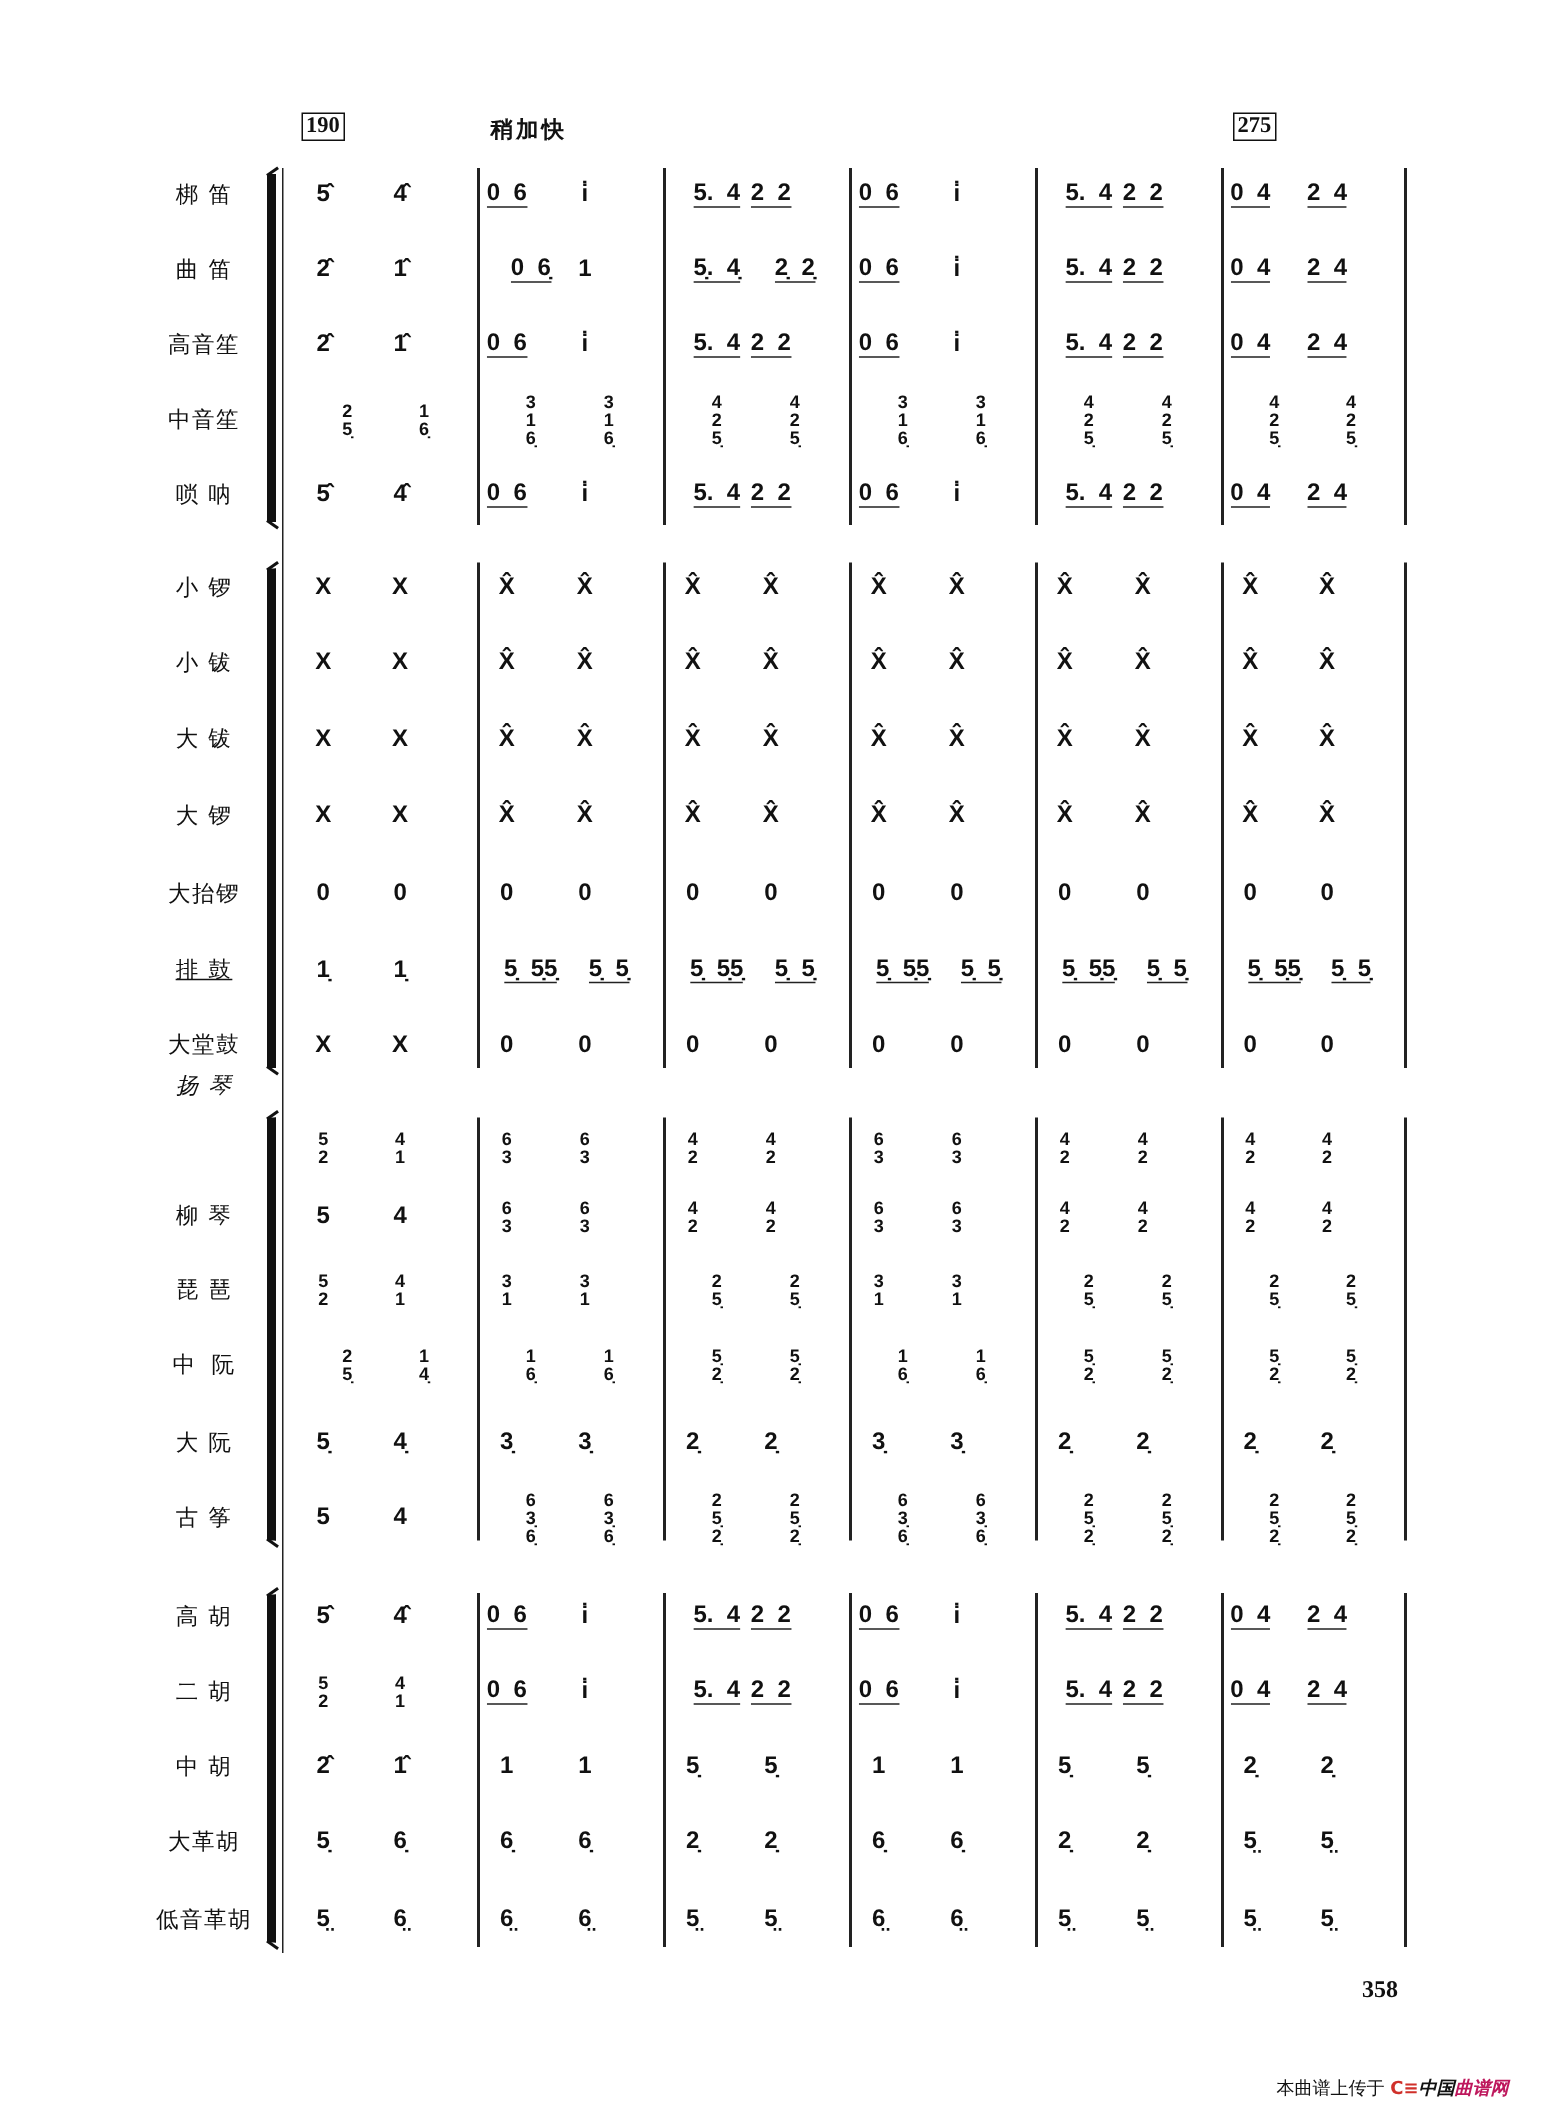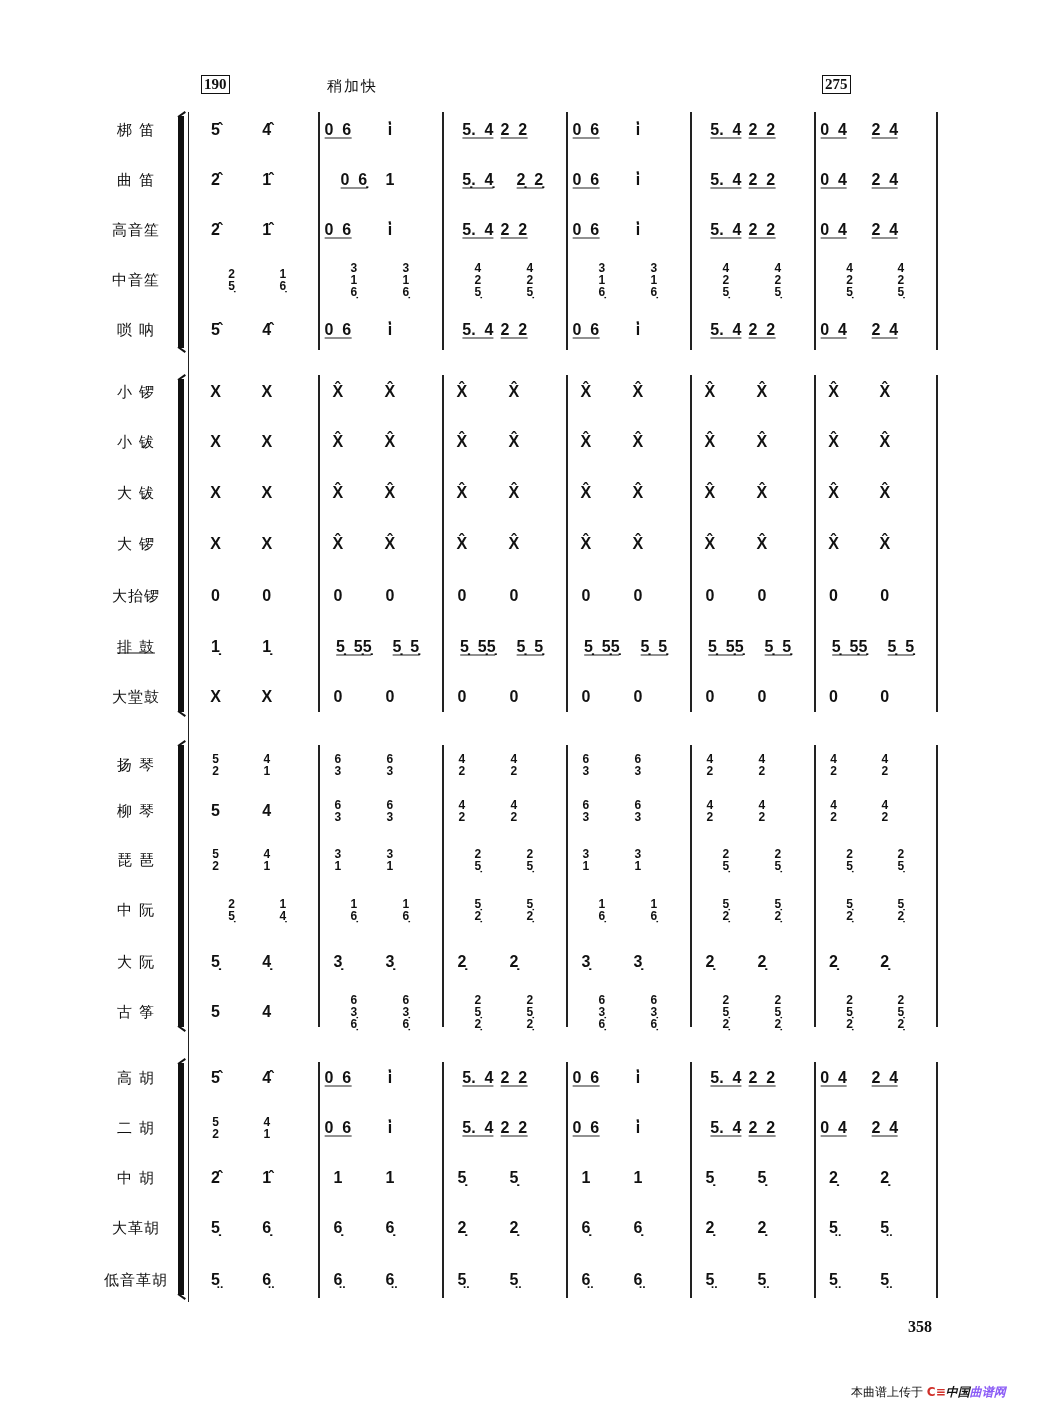--- a/index.html
+++ b/index.html
@@ -12,29 +12,29 @@
   .bracket::before{top:0;transform:rotate(-35deg);transform-origin:left;}
   .bracket::after{bottom:0;transform:rotate(35deg);transform-origin:left;}
   .sysline{position:absolute;left:188px;width:1px;background:#222;}
   .bar{position:absolute;width:1.5px;background:#222;}
   .cell{position:absolute;transform:translate(-50%,-50%);font-weight:bold;font-size:16px;line-height:16px;text-align:center;white-space:nowrap;}
   .stack{display:flex;flex-direction:column;align-items:center;font-size:12px;line-height:12px;}
   .page-num{position:absolute;font-family:"Liberation Serif","DejaVu Serif",serif;font-weight:bold;font-size:16px;}
   .footer{position:absolute;font-size:12px;font-family:"DejaVu Sans",sans-serif;}
   .logo-c{color:#d0302a;font-weight:bold;}
   .logo-b{color:#111;font-weight:bold;font-style:italic;}
-  .logo-r{color:#8b5cf6;font-weight:bold;font-style:italic;}
+  .logo-r{color:#be185d;font-weight:bold;font-style:italic;}
 </style>
 </head>
 <body>
 
 <div>
 
   <div class="rehearsal" style="left:201px;top:75px;">190</div>
-  <div class="tempo" style="left:327px;top:77px;">稍加快</div>
+  <div class="tempo" style="left:327px;top:77px;font-weight:bold;">稍加快</div>
   <div class="rehearsal" style="left:822px;top:75px;">275</div>
 
   <div class="sysline" style="top:112px;height:1190px;"></div>
 
   <div class="bracket" style="top:116px;height:232px;"></div>
   <div class="bracket" style="top:379px;height:333px;"></div>
   <div class="bracket" style="top:745px;height:282px;"></div>
   <div class="bracket" style="top:1063px;height:232px;"></div>
 
   <div id="labels">
@@ -43,24 +43,24 @@
       <div class="inst" style="top: 230px;">高音笙</div>
       <div class="inst" style="top: 280px;">中音笙</div>
       <div class="inst" style="top: 330px;">唢  呐</div>
       <div class="inst" style="top: 392px;">小  锣</div>
       <div class="inst" style="top: 442px;">小  钹</div>
       <div class="inst" style="top: 493px;">大  钹</div>
       <div class="inst" style="top: 544px;">大  锣</div>
       <div class="inst" style="top: 596px;">大抬锣</div>
       <div class="inst" style="top: 647px; text-decoration: underline;">排  鼓</div>
       <div class="inst" style="top: 697px;">大堂鼓</div>
-      <div class="inst" style="top: 765px;">扬  琴</div>
+      <div class="inst" style="top: 724px; font-style: italic;">扬  琴</div>
       <div class="inst" style="top: 811px;">柳  琴</div>
       <div class="inst" style="top: 860px;">琵  琶</div>
-      <div class="inst" style="top: 910px;">中  阮</div>
+      <div class="inst" style="top: 910px; font-family: Liberation Mono, monospace;">中  阮</div>
       <div class="inst" style="top: 962px;">大  阮</div>
       <div class="inst" style="top: 1012px;">古  筝</div>
       <div class="inst" style="top: 1078px;">高  胡</div>
       <div class="inst" style="top: 1128px;">二  胡</div>
       <div class="inst" style="top: 1178px;">中  胡</div>
       <div class="inst" style="top: 1228px;">大革胡</div>
       <div class="inst" style="top: 1280px;">低音革胡</div>
     </div>
   <div id="barlines">
       <div class="bar" style="left: 318px; top: 112px; height: 238px;"></div>

